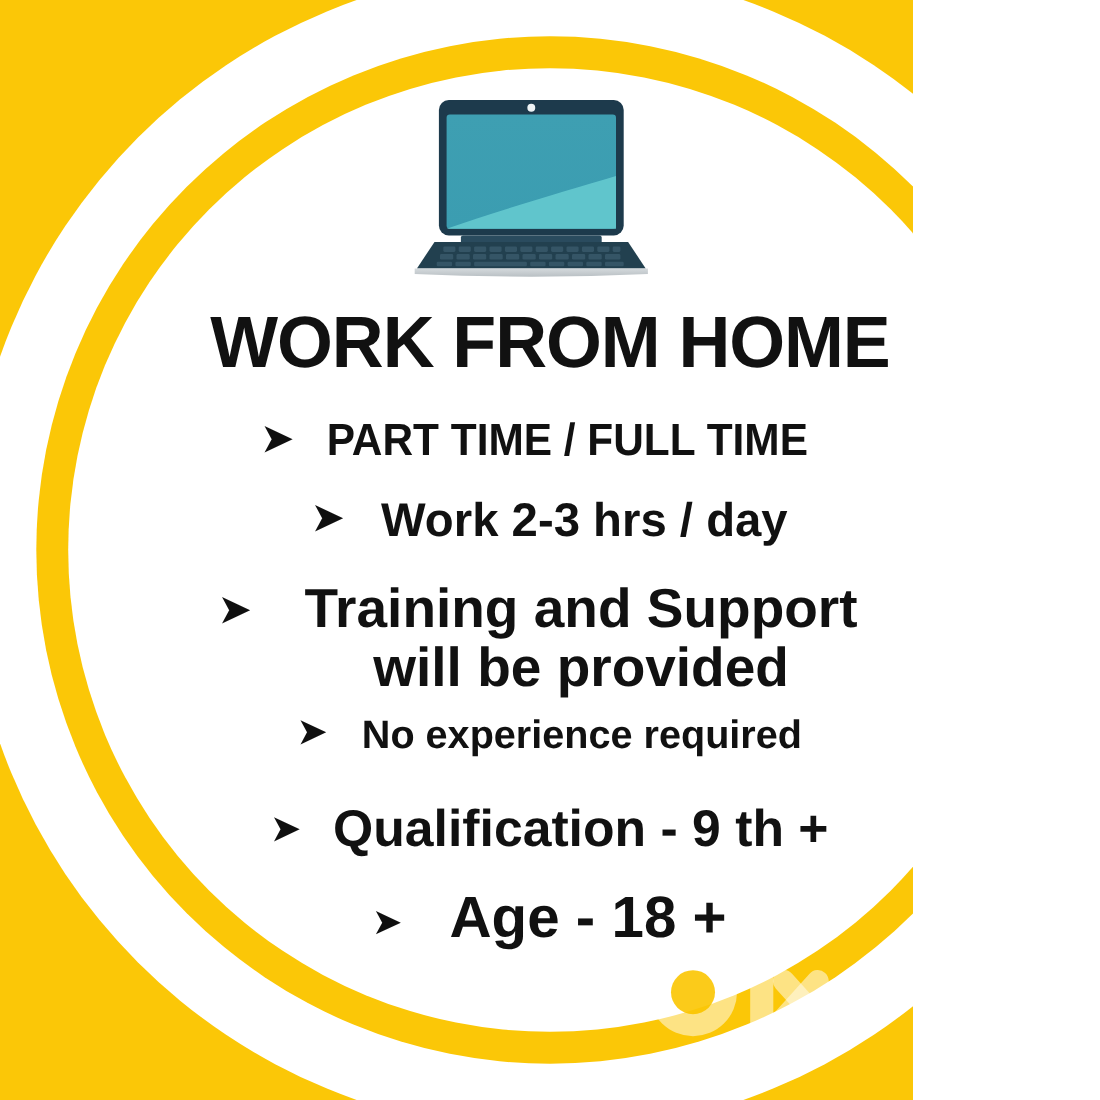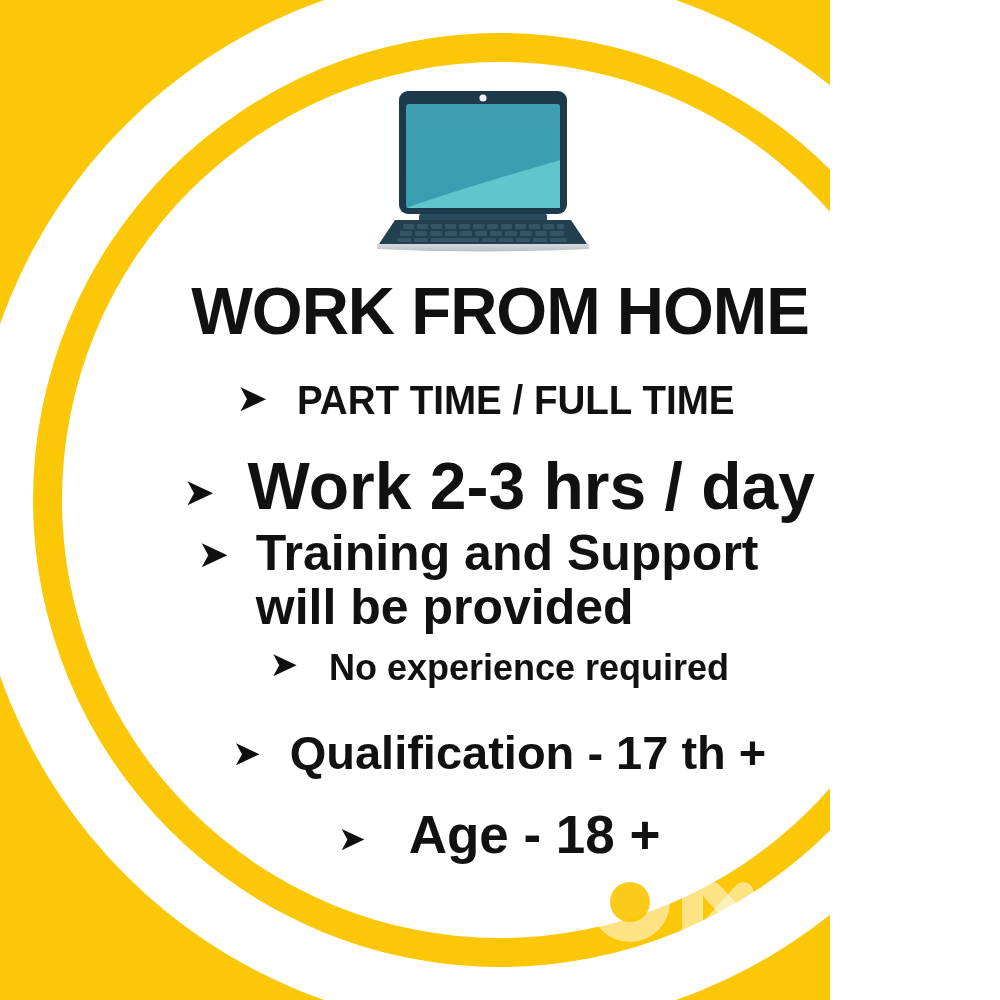--- a/index.html
+++ b/index.html
@@ -116,32 +116,32 @@
   .line-1 .bullet-text  { font-size: 41px; letter-spacing: 0px; transform: scaleX(0.94); transform-origin: left center;}
 
   
   .line-2 {
     left: 0;
     top: 450px;
     width: 1000px;
     justify-content: center;
   }
   .line-2 .bullet-arrow { font-size: 34px; margin-right: 34px; position: relative; top: -5px;}
-  .line-2 .bullet-text  { font-size: 66px; }
+  .line-2 .bullet-text  { font-size: 43px; }
 
   
   .line-3 {
     left: 0;
     top: 527px;
     width: 1000px;
     justify-content: center;
     align-items: flex-start;
   }
   .line-3 .bullet-arrow { font-size: 34px; margin-right: 28px; position: relative; top: 10px;}
-  .line-3 .bullet-text  { font-size: 50px; text-align: left; white-space: normal; width: 545px; line-height: 1.07;}
+  .line-3 .bullet-text  { font-size: 50px; text-align: center; white-space: normal; width: 545px; line-height: 1.07;}
 
   
   .line-4 {
     left: 0;
     top: 648px;
     width: 1000px;
     justify-content: center;
   }
   .line-4 .bullet-arrow { font-size: 31px; margin-right: 32px; position: relative; top: -5px;}
   .line-4 .bullet-text  { font-size: 36px; }
@@ -279,21 +279,21 @@
       <span class="bullet-text">Training and Support will be provided</span>
     </div>
 
     <div class="bullet-line line-4">
       <span class="bullet-arrow">➤</span>
       <span class="bullet-text">No experience required</span>
     </div>
 
     <div class="bullet-line line-5">
       <span class="bullet-arrow">➤</span>
-      <span class="bullet-text">Qualification - 17 th +</span>
+      <span class="bullet-text">Qualification - 9 th +</span>
     </div>
 
     <div class="bullet-line line-6">
       <span class="bullet-arrow">➤</span>
       <span class="bullet-text">Age - 18 +</span>
     </div>
 
   </div>
 
   <div class="watermark">

